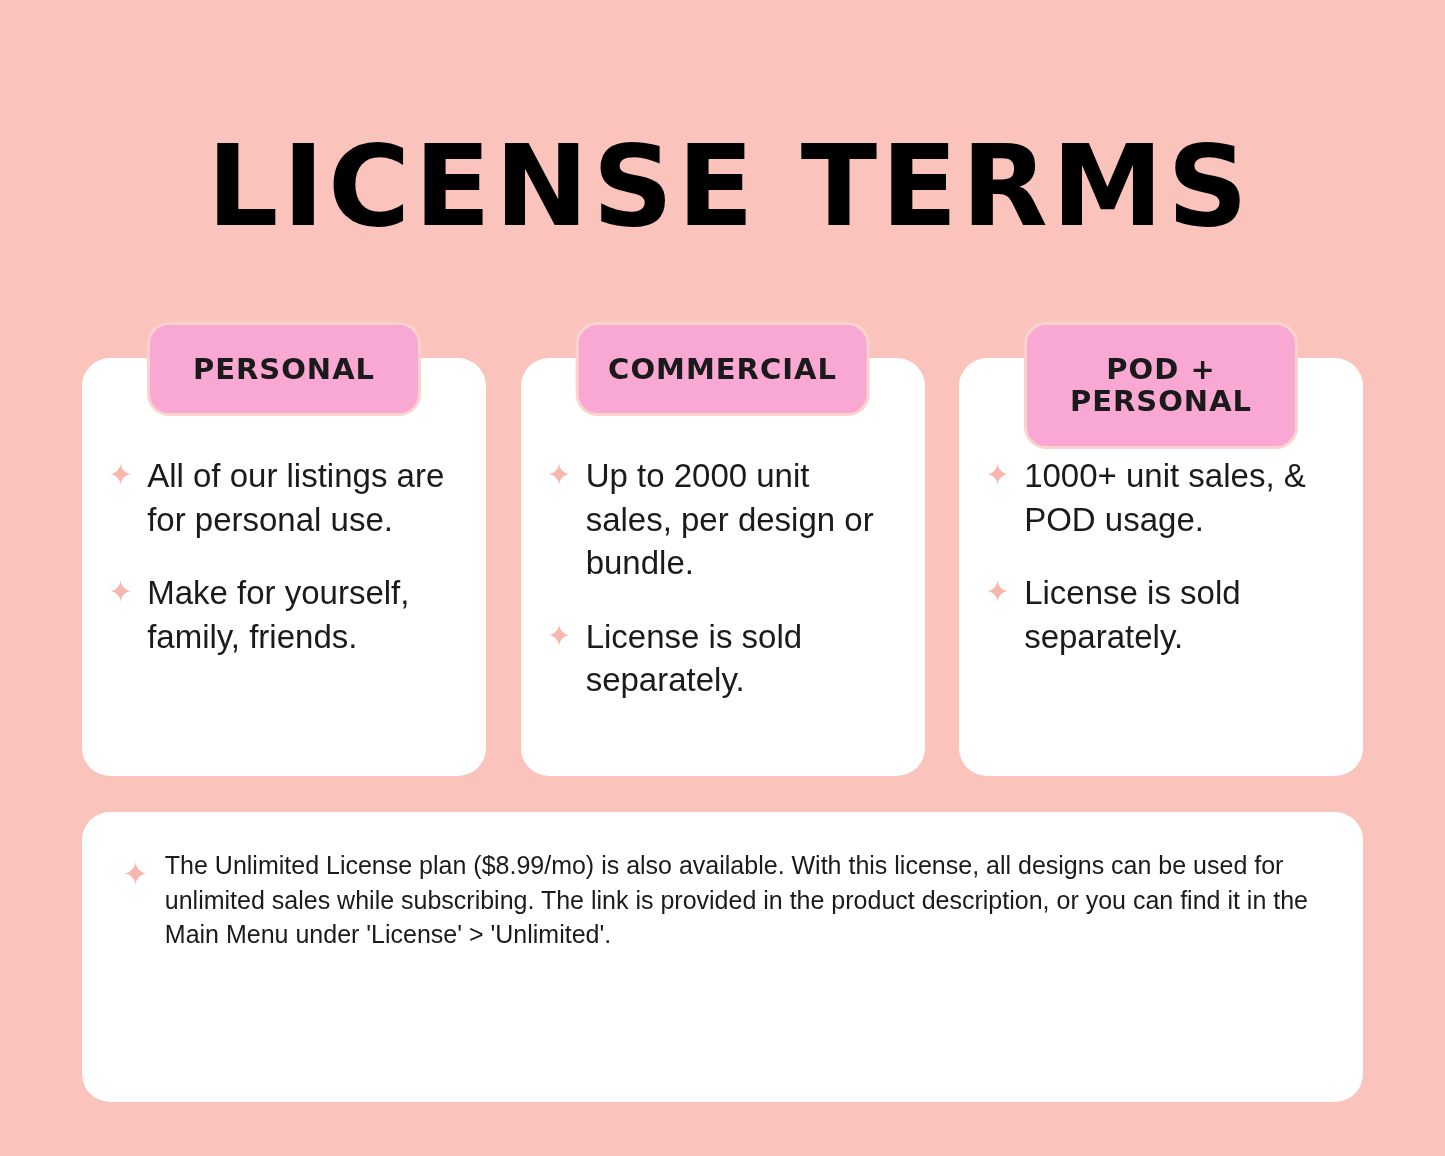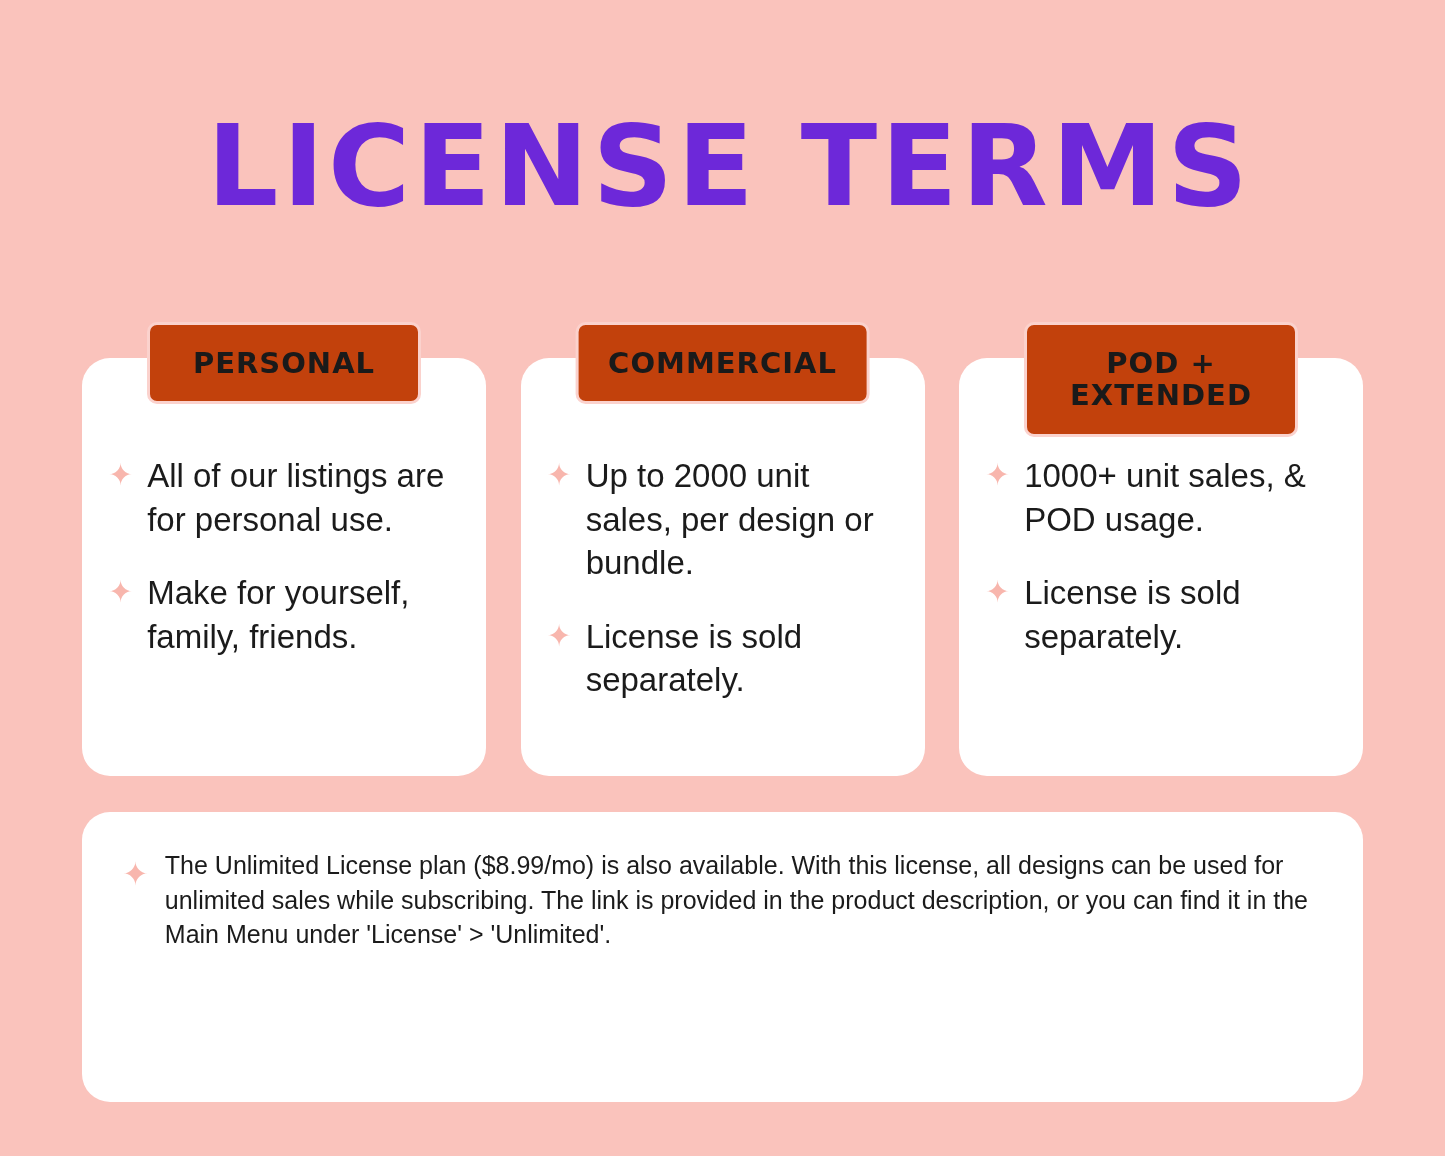--- a/index.html
+++ b/index.html
@@ -15,25 +15,25 @@
     overflow: hidden;
   }
   .page {
     position: relative;
     width: 1445px;
     height: 1156px;
     background: #fac3bc;
   }
   .title {
     position: absolute;
-    top: 108px;
+    top: 128px;
     left: 0;
     width: 1445px;
     text-align: center;
-    color: #6d28d9;
+    color: #000000;
     font-family: "DejaVu Sans", sans-serif;
     font-weight: bold;
     font-size: 112px;
     letter-spacing: 4px;
     line-height: 1.05;
     white-space: nowrap;
     padding-left: 14px;
   }
 
   .cards {
@@ -50,24 +50,24 @@
     min-height: 418px;
     background: #ffffff;
     border-radius: 28px;
     padding: 96px 26px 26px 26px;
   }
   .card-badge {
     position: absolute;
     top: -36px;
     left: 50%;
     transform: translateX(-50%);
-    background: #c2410c;
+    background: #f9a8d4;
     border: 3px solid #fbd2cd;
-    border-radius: 10px;
-    padding: 22px 30px;
+    border-radius: 22px;
+    padding: 28px 30px;
     min-width: 274px;
     text-align: center;
     color: #1a1a1a;
     font-family: "DejaVu Sans", sans-serif;
     font-weight: bold;
     font-size: 29px;
     letter-spacing: 1px;
     line-height: 1.12;
   }
   .bullets {
@@ -150,21 +150,21 @@
           <span class="bullet-text">Up to 2000 unit sales, per design or bundle.</span>
         </li>
         <li class="bullet">
           <span class="star">✦</span>
           <span class="bullet-text">License is sold separately.</span>
         </li>
       </ul>
     </div>
 
     <div class="card">
-      <div class="card-badge">POD + EXTENDED</div>
+      <div class="card-badge">POD + PERSONAL</div>
       <ul class="bullets">
         <li class="bullet">
           <span class="star">✦</span>
           <span class="bullet-text">1000+ unit sales, &amp; POD usage.</span>
         </li>
         <li class="bullet">
           <span class="star">✦</span>
           <span class="bullet-text">License is sold separately.</span>
         </li>
       </ul>

